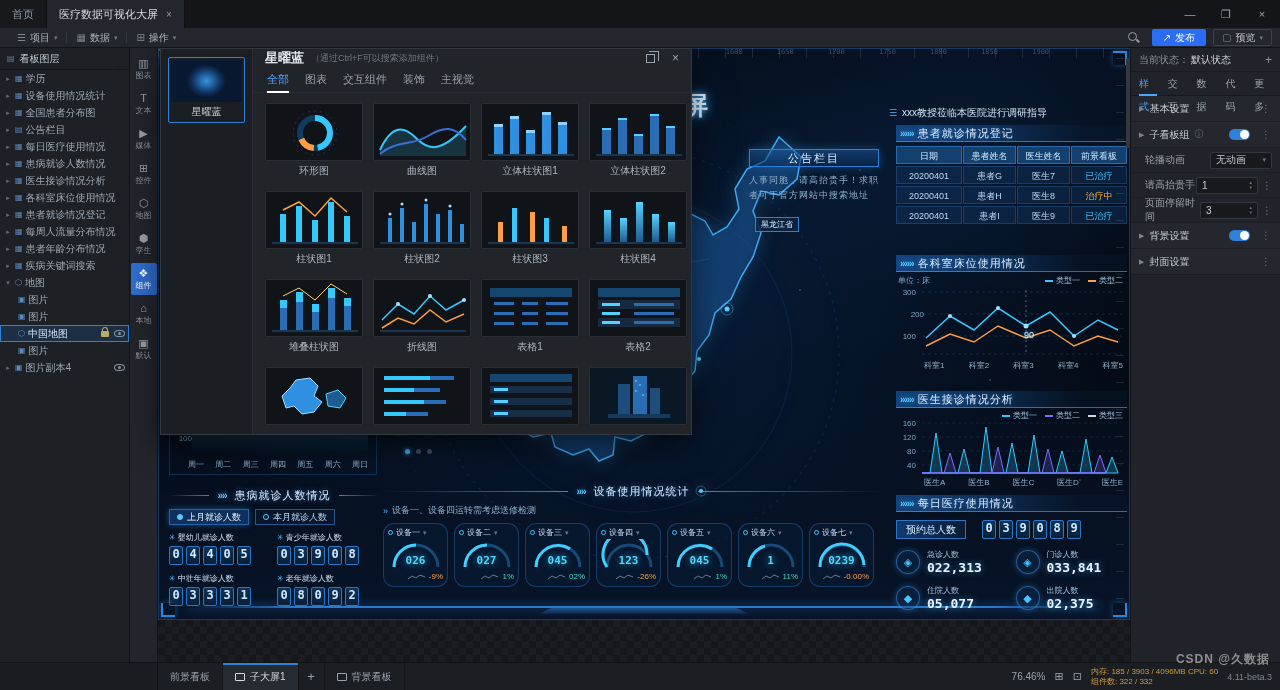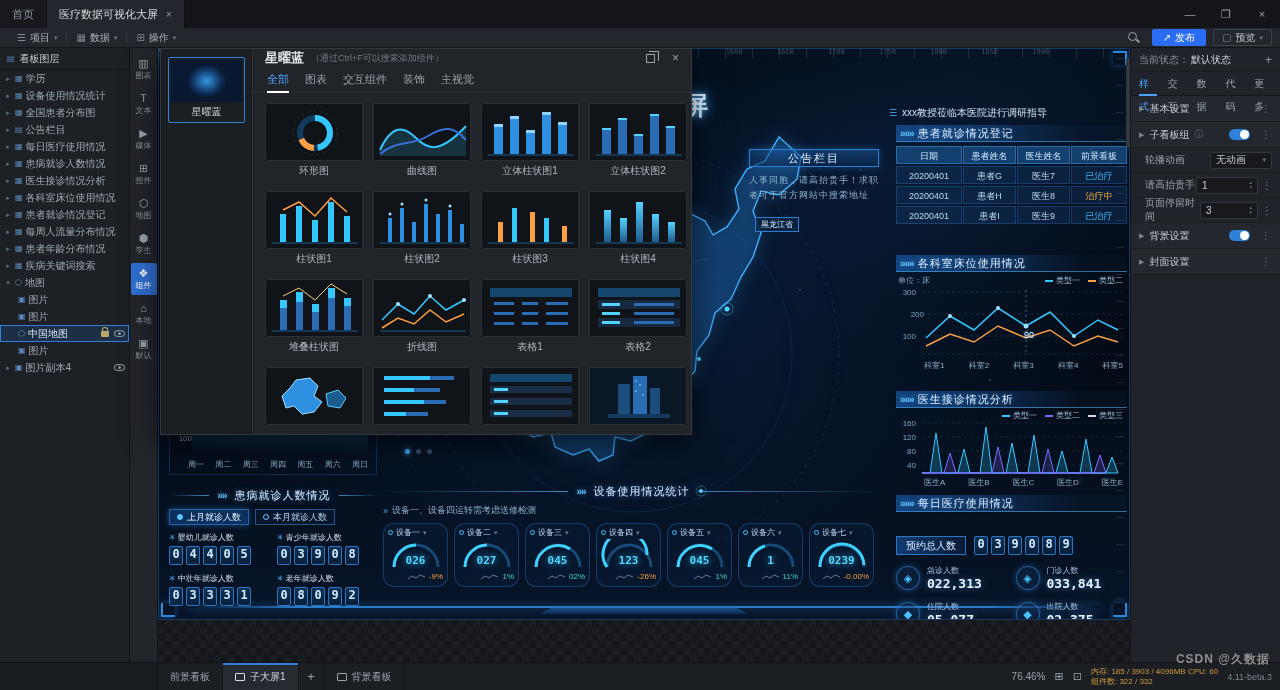--- a/index.html
+++ b/index.html
@@ -103,21 +103,21 @@
 .dev{width:65px;height:64px;background:rgba(8,28,52,.55);border:1px solid rgba(50,130,220,.35);border-radius:11px;padding:3px 4px;position:relative;flex:none}
 .dev-t{display:flex;align-items:center;gap:3px;font-size:8px;color:#bfd9f2;white-space:nowrap}
 .odot{width:5px;height:5px;border:1px solid #35c8ff;border-radius:50%;flex:none}
 .gauge{position:relative;height:32px;margin-top:1px}
 .gauge svg{position:absolute;left:50%;transform:translateX(-50%)}
 .gv{position:absolute;left:0;right:0;top:15px;text-align:center;font:bold 11px "DejaVu Sans Mono",monospace;color:#52d7ff;text-shadow:0 0 7px rgba(60,200,255,.85)}
 .dev-b{display:flex;align-items:center;justify-content:flex-end;gap:3px;font-size:8px;margin-top:1px}
 .delta.neg{color:#ff9f43}.delta.pos{color:#41d8c1}
 .dnotice{display:flex;gap:4px;align-items:center;font-size:9px;color:#8fb0cc;margin-top:4px;white-space:nowrap}
 
-.total-row{display:flex;align-items:center;gap:8px;margin-top:24px}
+.total-row{display:flex;align-items:center;gap:16px;margin-top:8px}
 .total-tag{display:inline-flex;align-items:center;height:19px;padding:0 9px;border:1px solid #2c77c4;background:linear-gradient(90deg,rgba(30,100,190,.5),rgba(30,100,190,.12));font-size:10px;color:#d8ecff;white-space:nowrap}
 .dstats{display:grid;grid-template-columns:1fr 1fr;gap:10px 8px;margin-top:10px}
 .dstat{display:flex;align-items:center;gap:7px}
 .dico{width:24px;height:24px;border:1px solid rgba(60,150,240,.55);border-radius:50%;display:flex;align-items:center;justify-content:center;color:#49c3ff;font-size:11px;background:rgba(20,60,110,.3);flex:none;box-shadow:0 0 6px rgba(46,134,217,.45)}
 .dlab{font-size:8px;color:#9fc0dd;white-space:nowrap}
 .dval{font:bold 13px "DejaVu Sans Mono",monospace;color:#e6f5ff;text-shadow:0 0 7px rgba(80,180,255,.6)}
 
 .edutip{position:absolute;font-size:10px;color:#eaf4ff;z-index:2;text-shadow:0 0 5px rgba(80,160,255,.6)}
 .pgdots{position:absolute;display:flex;gap:6px;z-index:2}
 .pgdots i{width:5px;height:5px;border-radius:50%;background:#36506e}

